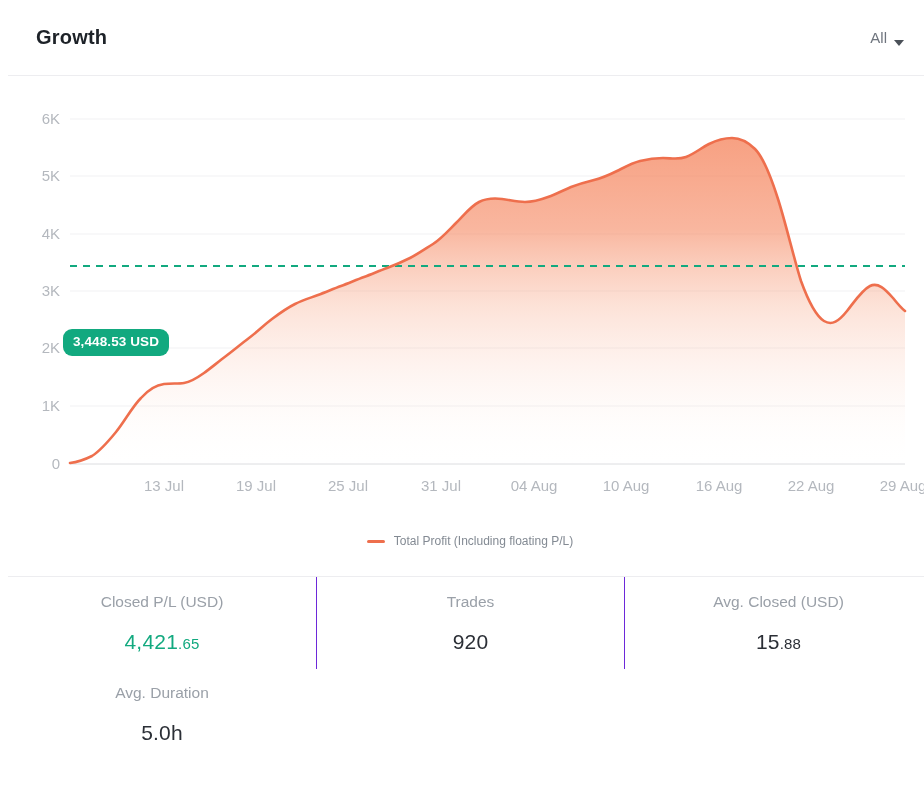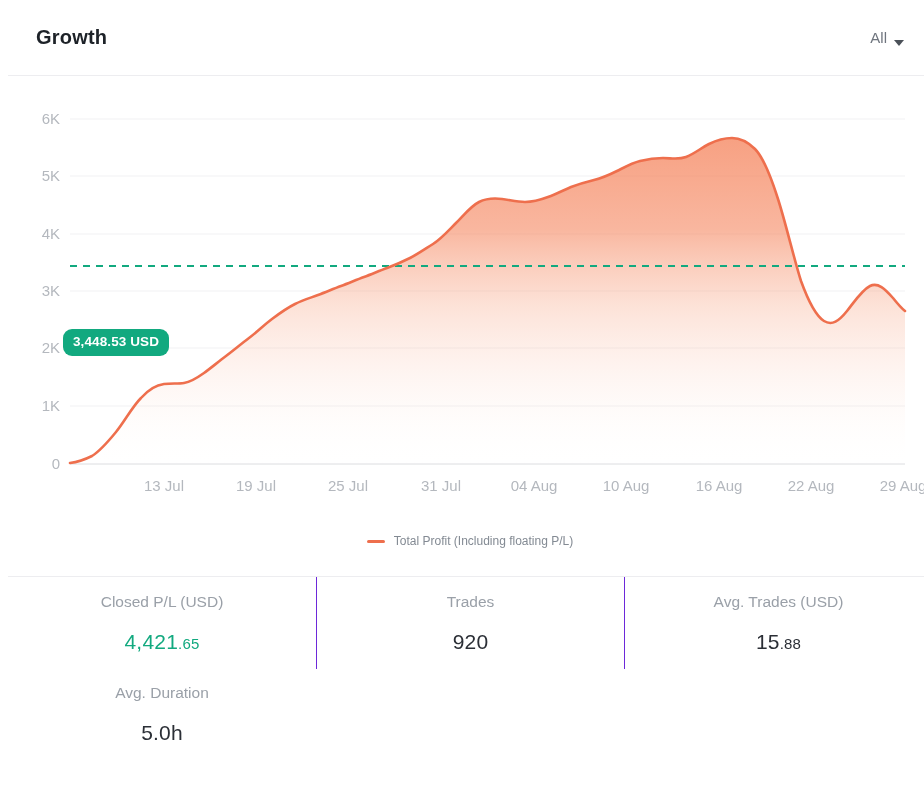--- a/index.html
+++ b/index.html
@@ -177,21 +177,21 @@
   <div class="stats">
     <div class="stat col1">
       <div class="stat-label">Closed P/L (USD)</div>
       <div class="stat-value green"><span>4,421</span><span class="dec">.65</span></div>
     </div>
     <div class="stat col2">
       <div class="stat-label">Trades</div>
       <div class="stat-value"><span>920</span><span class="dec"></span></div>
     </div>
     <div class="stat col3">
-      <div class="stat-label">Avg. Trades (USD)</div>
+      <div class="stat-label">Avg. Closed (USD)</div>
       <div class="stat-value"><span>15</span><span class="dec">.88</span></div>
     </div>
 
     <div class="stat col1">
       <div class="stat-label">Avg. Duration</div>
       <div class="stat-value"><span>5.0h</span><span class="dec"></span></div>
     </div>
   </div>
 
 </div>

